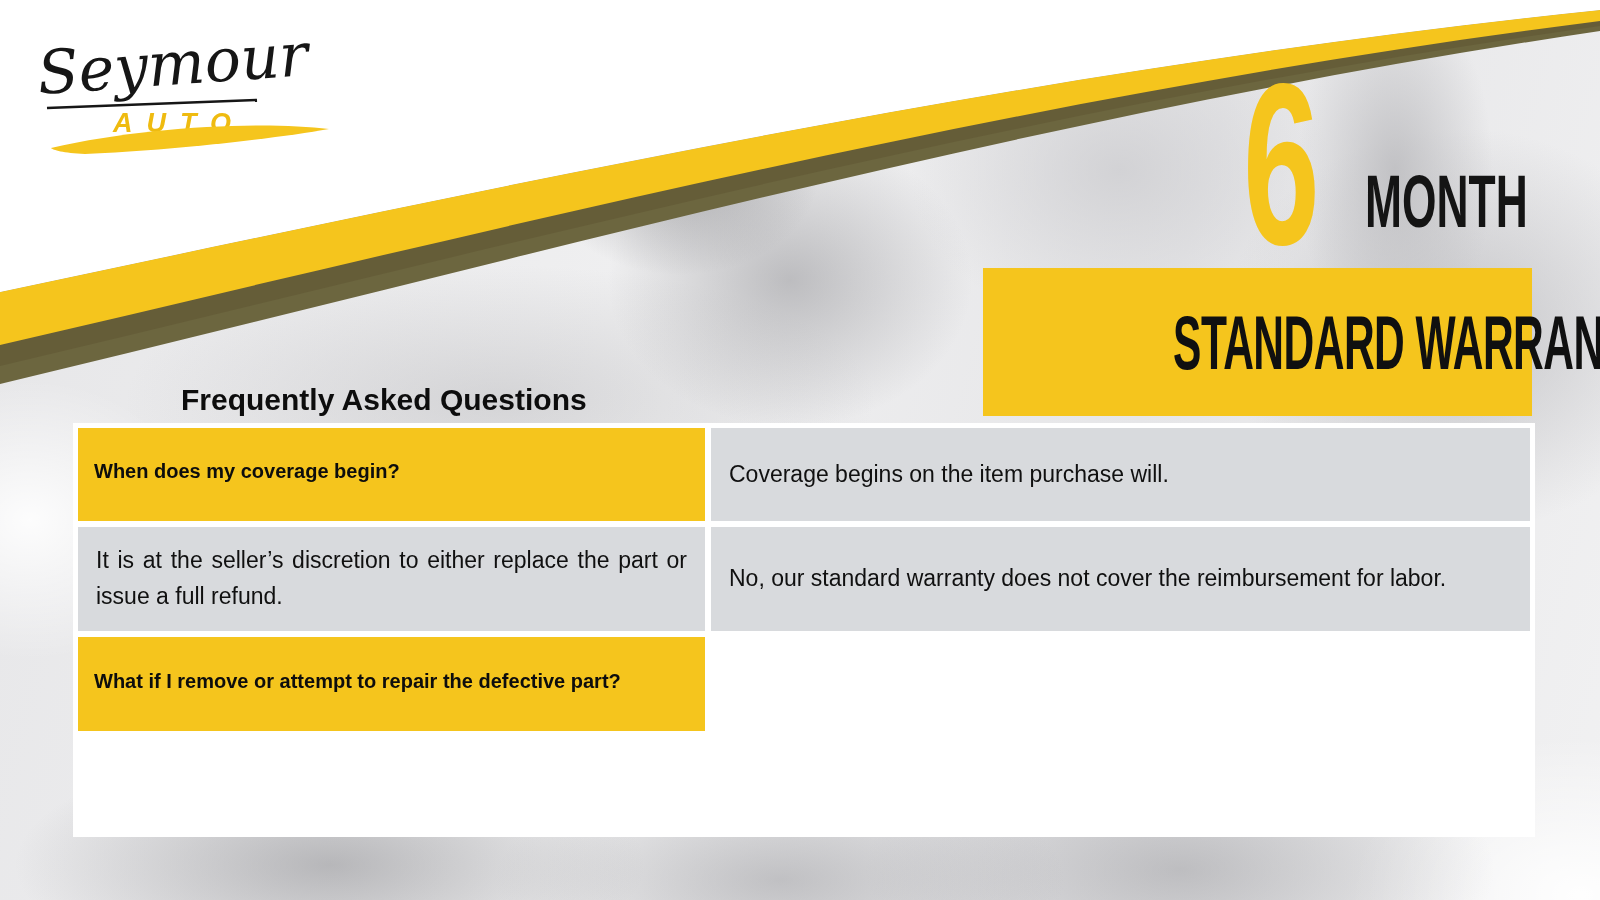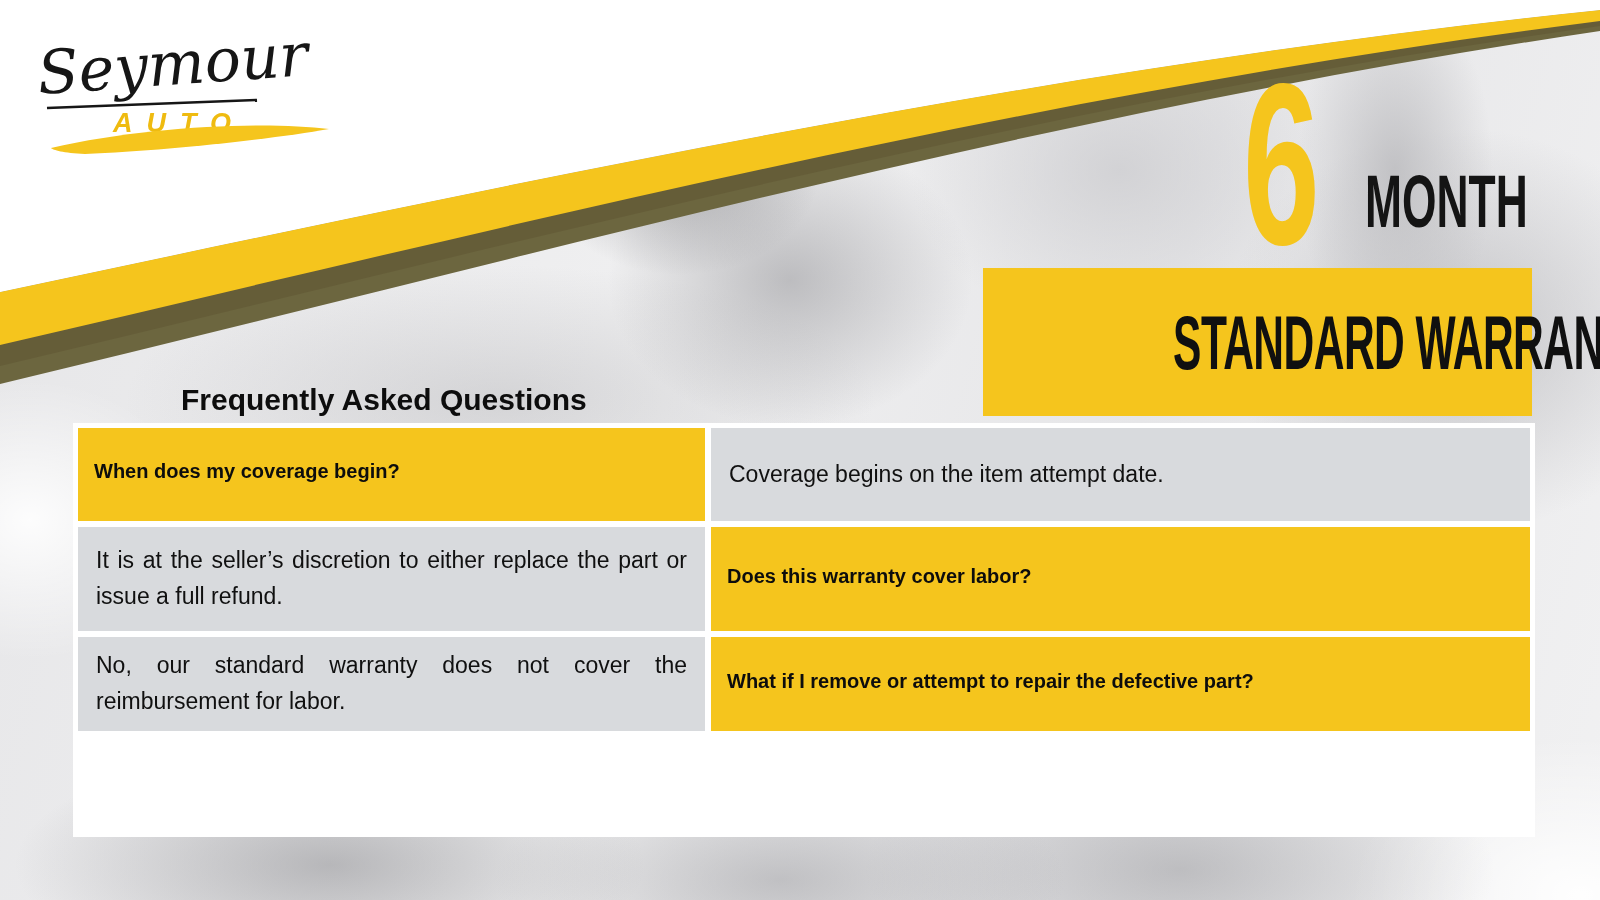--- a/index.html
+++ b/index.html
@@ -117,30 +117,27 @@
     <span class="banner-text">STANDARD WARRANTY</span>
   </div>
 
   <div class="faq-title">Frequently Asked Questions</div>
 
   <div class="faq-table">
     <div class="q-cell">
       <span>When does my coverage begin?</span>
     </div>
     <div class="a-cell">
-      <p>Coverage begins on the item attempt date.</p>
+      <p>Coverage begins on the item purchase will.</p>
     </div>
 
     <div class="a-cell">
       <p>It is at the seller’s discretion to either replace the part or issue a full refund.</p>
     </div>
 
-    <div class="q-cell">
-      <span>Does this warranty cover labor?</span>
-    </div>
     <div class="a-cell">
       <p>No, our standard warranty does not cover the reimbursement for labor.</p>
     </div>
 
     <div class="q-cell">
       <span>What if I remove or attempt to repair the defective part?</span>
     </div>
   </div>
 
 </div>

